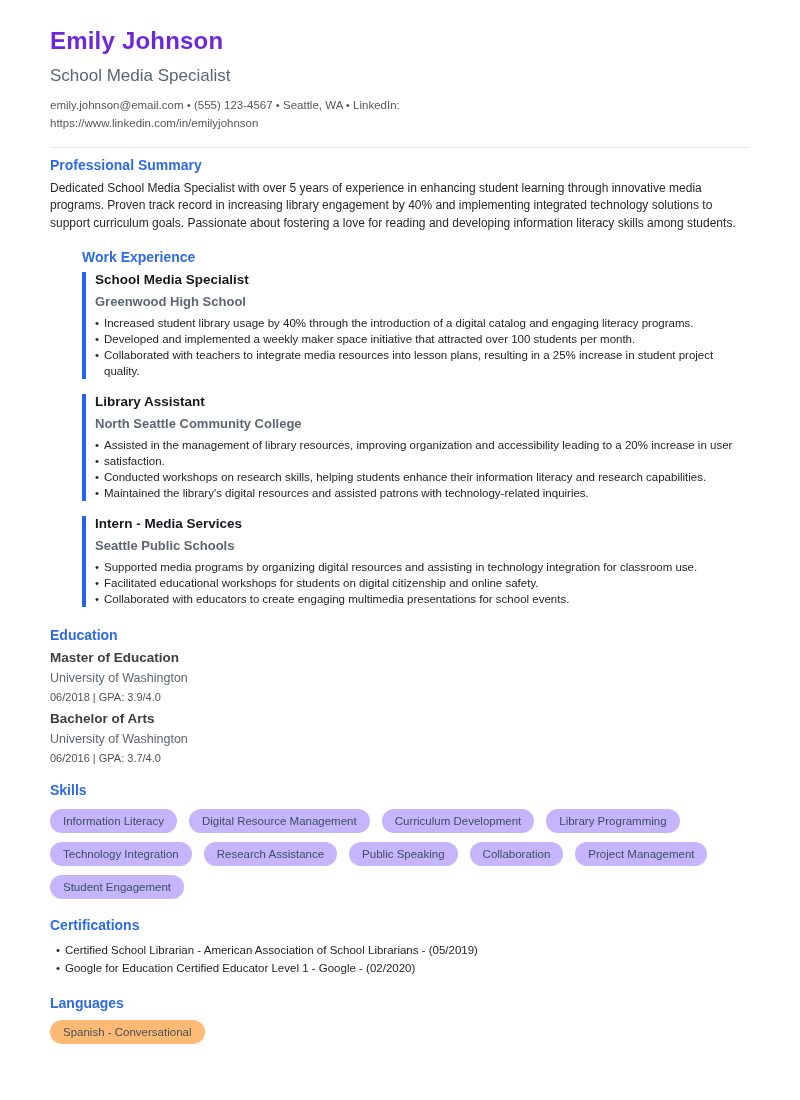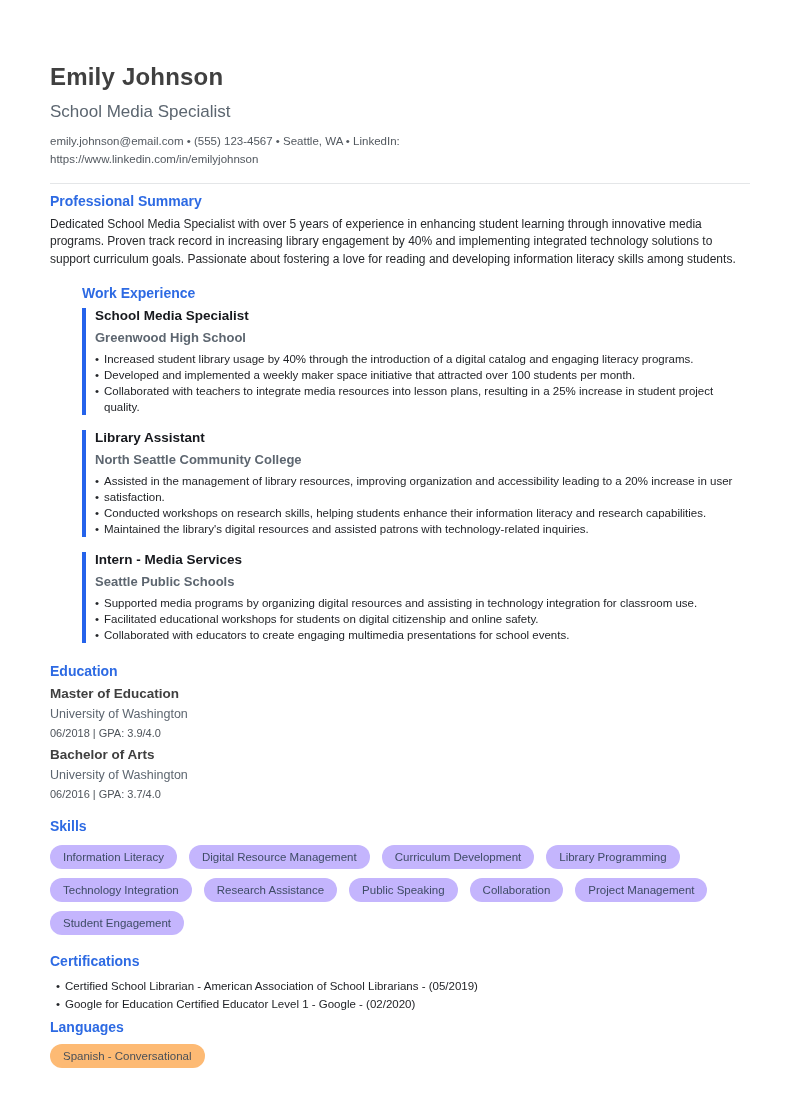--- a/index.html
+++ b/index.html
@@ -17,24 +17,23 @@
   .page {
     padding: 27px 50px 0 50px;
     box-sizing: border-box;
     width: 800px;
   }
 
   
   .name {
     font-size: 24px;
     font-weight: 700;
-    color: #404040;
+    color: #6d28d9;
     line-height: 1.2;
     letter-spacing: 0.2px;
-    margin-top: 36px;
   }
   .job-title {
     margin-top: 9px;
     font-size: 17px;
     color: #5c6670;
     line-height: 1.3;
   }
   .contact {
     margin-top: 9px;
     font-size: 11.5px;
@@ -148,21 +147,21 @@
     background: #fdba74;
     color: #4a5058;
   }
 
   
   .certifications-section { margin-top: 18px; }
   .certifications-section ul.bullets { margin-left: 6px; margin-top: 7px; }
   .certifications-section ul.bullets li { line-height: 18px; }
 
   
-  .languages-section { margin-top: 6px; }
+  .languages-section { margin-top: 18px; }
   .languages-section .pill-row { margin-top: 8px; }
 </style>
 </head>
 <body>
 
 <div class="page">
 
   <div>
     <div class="name">Emily Johnson</div>
     <div class="job-title">School Media Specialist</div>

